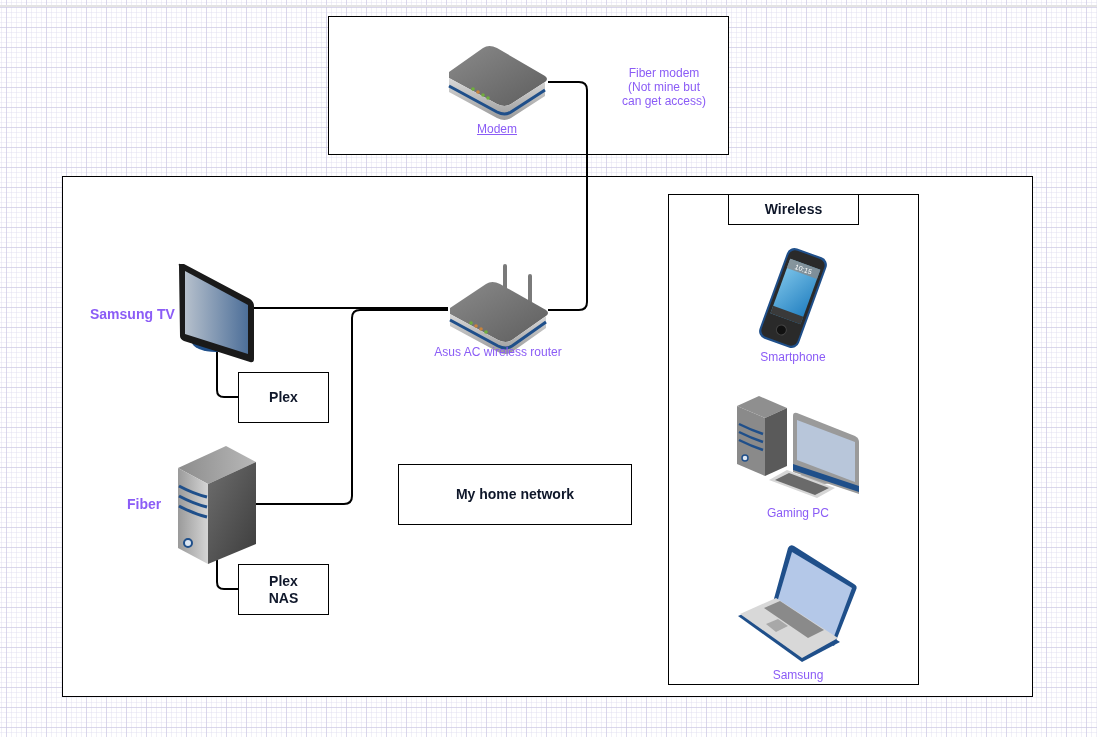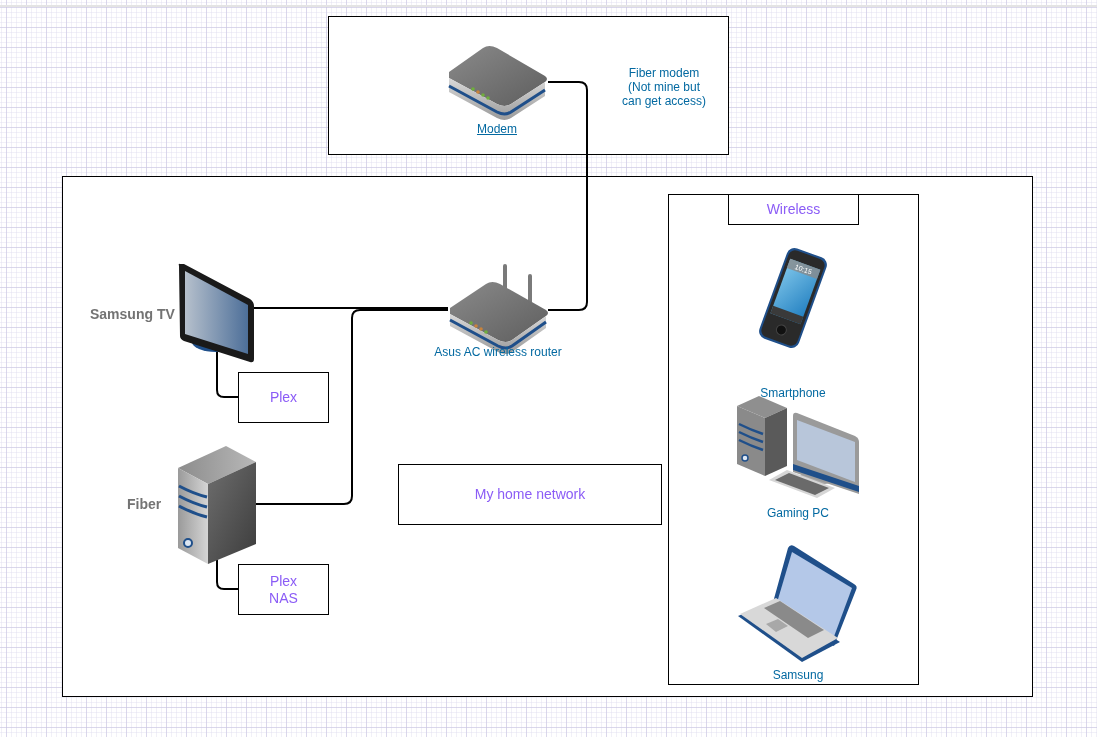--- a/index.html
+++ b/index.html
@@ -10,25 +10,25 @@
       linear-gradient(to right, rgba(200,195,225,0.55) 1px, transparent 1px),
       linear-gradient(to bottom, rgba(200,195,225,0.55) 1px, transparent 1px),
       linear-gradient(to right, rgba(225,222,240,0.45) 1px, transparent 1px),
       linear-gradient(to bottom, rgba(225,222,240,0.45) 1px, transparent 1px);
     background-size: 20px 20px, 20px 20px, 5px 5px, 5px 5px;
     background-position: 6px 7px, 6px 7px, 6px 7px, 6px 7px;
     font-family: "Liberation Sans", sans-serif;
   }
   .top-edge { position:absolute; left:0; top:5px; width:1097px; height:2px; background:#e4e4e4; }
   .box { position:absolute; background:#fff; border:1px solid #000; box-sizing:border-box; }
-  .label { position:absolute; font-size:12px; color:#0369a1; text-align:center; white-space:nowrap; }
-  .blabel { position:absolute; font-size:14px; font-weight:bold; color:#737373; white-space:nowrap; }
+  .label { position:absolute; font-size:12px; color:#8b5cf6; text-align:center; white-space:nowrap; }
+  .blabel { position:absolute; font-size:14px; font-weight:bold; color:#8b5cf6; white-space:nowrap; }
   .lbox { position:absolute; background:#fff; border:1px solid #000; box-sizing:border-box;
           display:flex; align-items:center; justify-content:center; text-align:center;
-          font-size:14px; font-weight:normal; color:#8b5cf6; line-height:17px; }
+          font-size:14px; font-weight:bold; color:#0f172a; line-height:17px; }
   svg.wires { position:absolute; left:0; top:0; }
   .dev { position:absolute; }
 </style>
 </head>
 <body>
 
 <div class="top-edge"></div>
 
 <div class="box" style="left:328px;top:16px;width:401px;height:139px;"></div>
 
@@ -134,21 +134,21 @@
   <path d="M3 62 Q18 70 31 73" fill="none" stroke="#1f4f8a" stroke-width="3"></path>
   <circle cx="12" cy="99" r="4" fill="#dce6f2" stroke="#1f4f8a" stroke-width="2"></circle>
 </svg>
 <div class="blabel" style="left:127px;top:496px;">Fiber</div>
 
 <div class="lbox" style="left:238px;top:564px;width:91px;height:51px;flex-direction:column;">
   <span>Plex</span>
   <span>NAS</span>
 </div>
 
-<div class="lbox" style="left:398px;top:464px;width:264px;height:61px;">
+<div class="lbox" style="left:398px;top:464px;width:234px;height:61px;">
   <span>My home network</span>
 </div>
 
 <div class="lbox" style="left:728px;top:194px;width:131px;height:31px;">
   <span>Wireless</span>
 </div>
 
 <svg class="dev" style="left:754px;top:246px;" width="78" height="104" viewBox="0 0 78 104">
   <defs>
     <linearGradient id="phS" x1="0" y1="0" x2="1" y2="1">
@@ -159,21 +159,21 @@
   <g transform="rotate(20 39 52)">
     <rect x="18" y="4" width="42" height="96" rx="8" fill="#1f4f8a"></rect>
     <rect x="20" y="6" width="38" height="92" rx="7" fill="#2a2a2a"></rect>
     <rect x="23" y="16" width="32" height="58" fill="url(#phS)"></rect>
     <rect x="23" y="16" width="32" height="10" fill="#8a8a8a" opacity="0.8"></rect>
     <text x="39" y="24" font-size="7" fill="#fff" text-anchor="middle" font-family="Liberation Sans, sans-serif">10:15</text>
     <rect x="23" y="66" width="32" height="8" fill="#3a3a3a"></rect>
     <circle cx="39" cy="86" r="5" fill="#111" stroke="#444"></circle>
   </g>
 </svg>
-<div class="label" style="left:743px;top:350px;width:100px;margin-top:36px;">Smartphone</div>
+<div class="label" style="left:743px;top:350px;width:100px;">Smartphone</div>
 
 <svg class="dev" style="left:735px;top:394px;" width="126" height="104" viewBox="0 0 126 104">
   <path d="M2 12 L24 2 L52 14 L30 24 Z" fill="#8f8f8f"></path>
   <path d="M2 12 L30 24 L30 82 L2 70 Z" fill="#8a8a8a"></path>
   <path d="M30 24 L52 14 L52 72 L30 82 Z" fill="#5a5a5a"></path>
   <path d="M4 30 Q16 36 28 40" fill="none" stroke="#1f4f8a" stroke-width="2.5"></path>
   <path d="M4 38 Q16 44 28 48" fill="none" stroke="#1f4f8a" stroke-width="2.5"></path>
   <path d="M4 46 Q16 52 28 56" fill="none" stroke="#1f4f8a" stroke-width="2.5"></path>
   <circle cx="10" cy="64" r="3" fill="#dce6f2" stroke="#1f4f8a" stroke-width="1.5"></circle>
   <ellipse cx="82" cy="84" rx="18" ry="7" fill="#a8a8a8"></ellipse>

